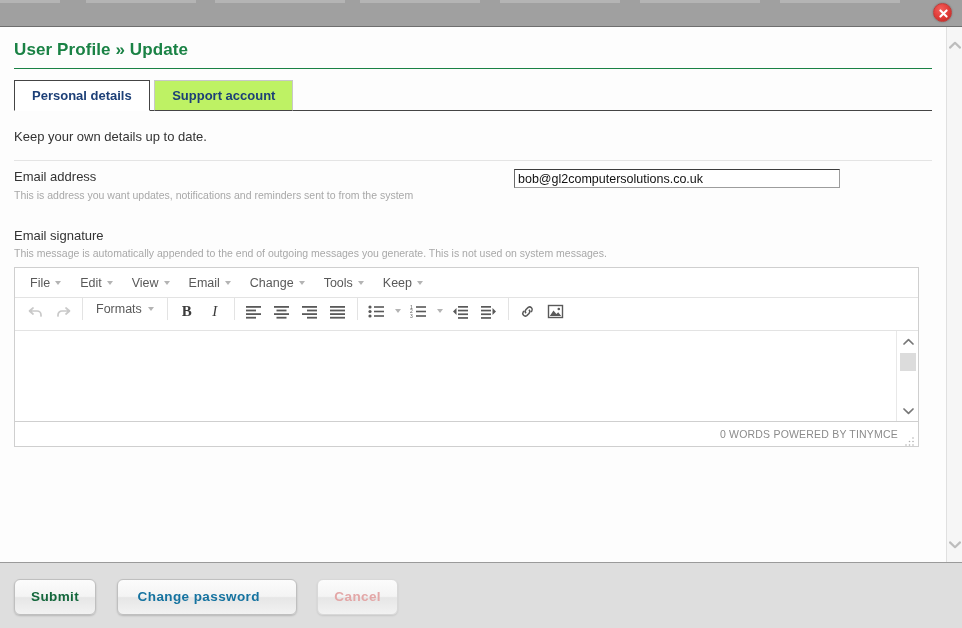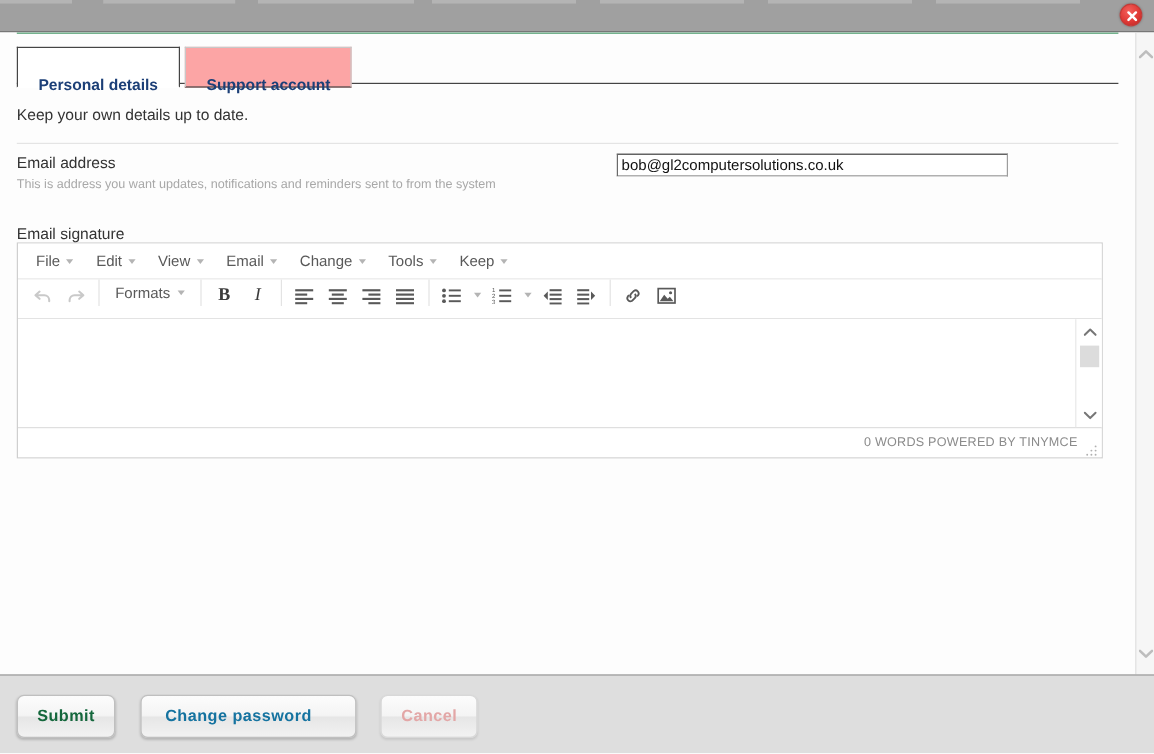--- a/index.html
+++ b/index.html
@@ -69,36 +69,36 @@
     position: relative;
     height: 31px;
     margin-top: 11px;
     border-bottom: 1px solid #444;
   }
   .tab {
     position: relative;
     display: inline-block;
     height: 31px;
     line-height: 30px;
-    padding: 16px 17px;
+    padding: 0 17px;
     font-size: 13px;
     font-weight: bold;
     color: #1c3f77;
     cursor: pointer;
     vertical-align: bottom;
   }
   .tab.active {
     background: #ffffff;
     border: 1px solid #444;
     border-bottom: 1px solid #ffffff;
     margin-bottom: -1px;
     z-index: 2;
   }
   .tab.inactive {
-    background: #fca5a5;
+    background: #bef264;
     border: 1px solid #c8c8c8;
     border-bottom: 1px solid #444;
     margin-bottom: -1px;
     color: #1c3f77;
   }
 
   
   .intro {
     font-size: 13px;
     color: #333;
@@ -325,20 +325,25 @@
     <div class="close-btn">
       <svg width="13" height="13" viewBox="0 0 13 13">
         <path d="M3.4 3.4 L9.6 9.6 M9.6 3.4 L3.4 9.6" stroke="#ffffff" stroke-width="2.1" stroke-linecap="round"></path>
       </svg>
     </div>
   </div>
 
   <div class="page">
     <div class="page-inner">
 
+      <div class="page-title">
+        <span>User Profile</span>
+        <span class="chev">»</span>
+        <span>Update</span>
+      </div>
       <div class="title-rule"></div>
 
       <div class="tabs">
         <div class="tab active">
           <span>Personal details</span>
         </div>
         <div class="tab inactive">
           <span>Support account</span>
         </div>
       </div>
@@ -347,20 +352,21 @@
 
 
       <div class="field-row">
         <div class="field-label">Email address</div>
         <div class="field-help">This is address you want updates, notifications and reminders sent to from the system</div>
         <input id="email-input" class="field-input" type="text" value="bob@gl2computersolutions.co.uk" style="">
       </div>
 
       <div class="sig-block">
         <div class="sig-label">Email signature</div>
+        <div class="sig-help">This message is automatically appended to the end of outgoing messages you generate. This is not used on system messages.</div>
 
         <div class="mce">
 
           <div class="mce-menubar">
             <div class="mce-menuitem">
               <span>File</span>
               <i class="caret"></i>
             </div>
             <div class="mce-menuitem">
               <span>Edit</span>

